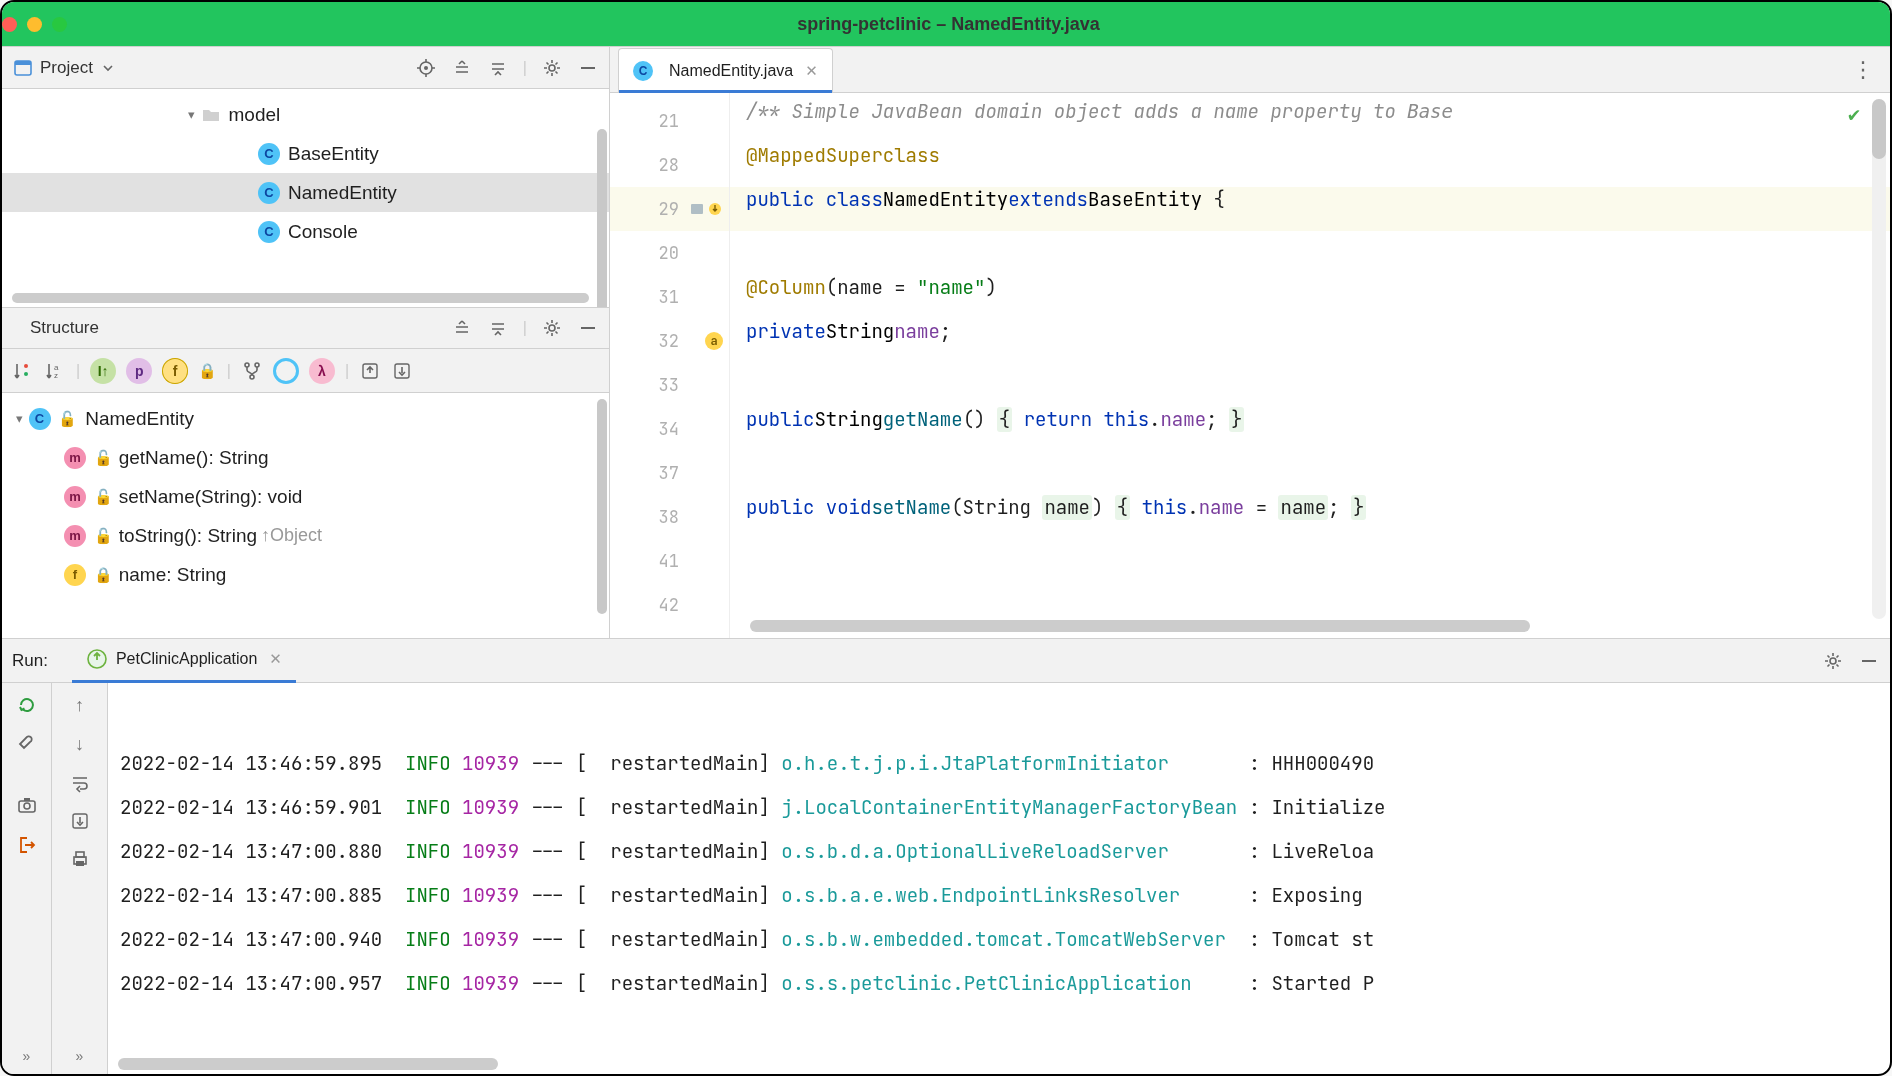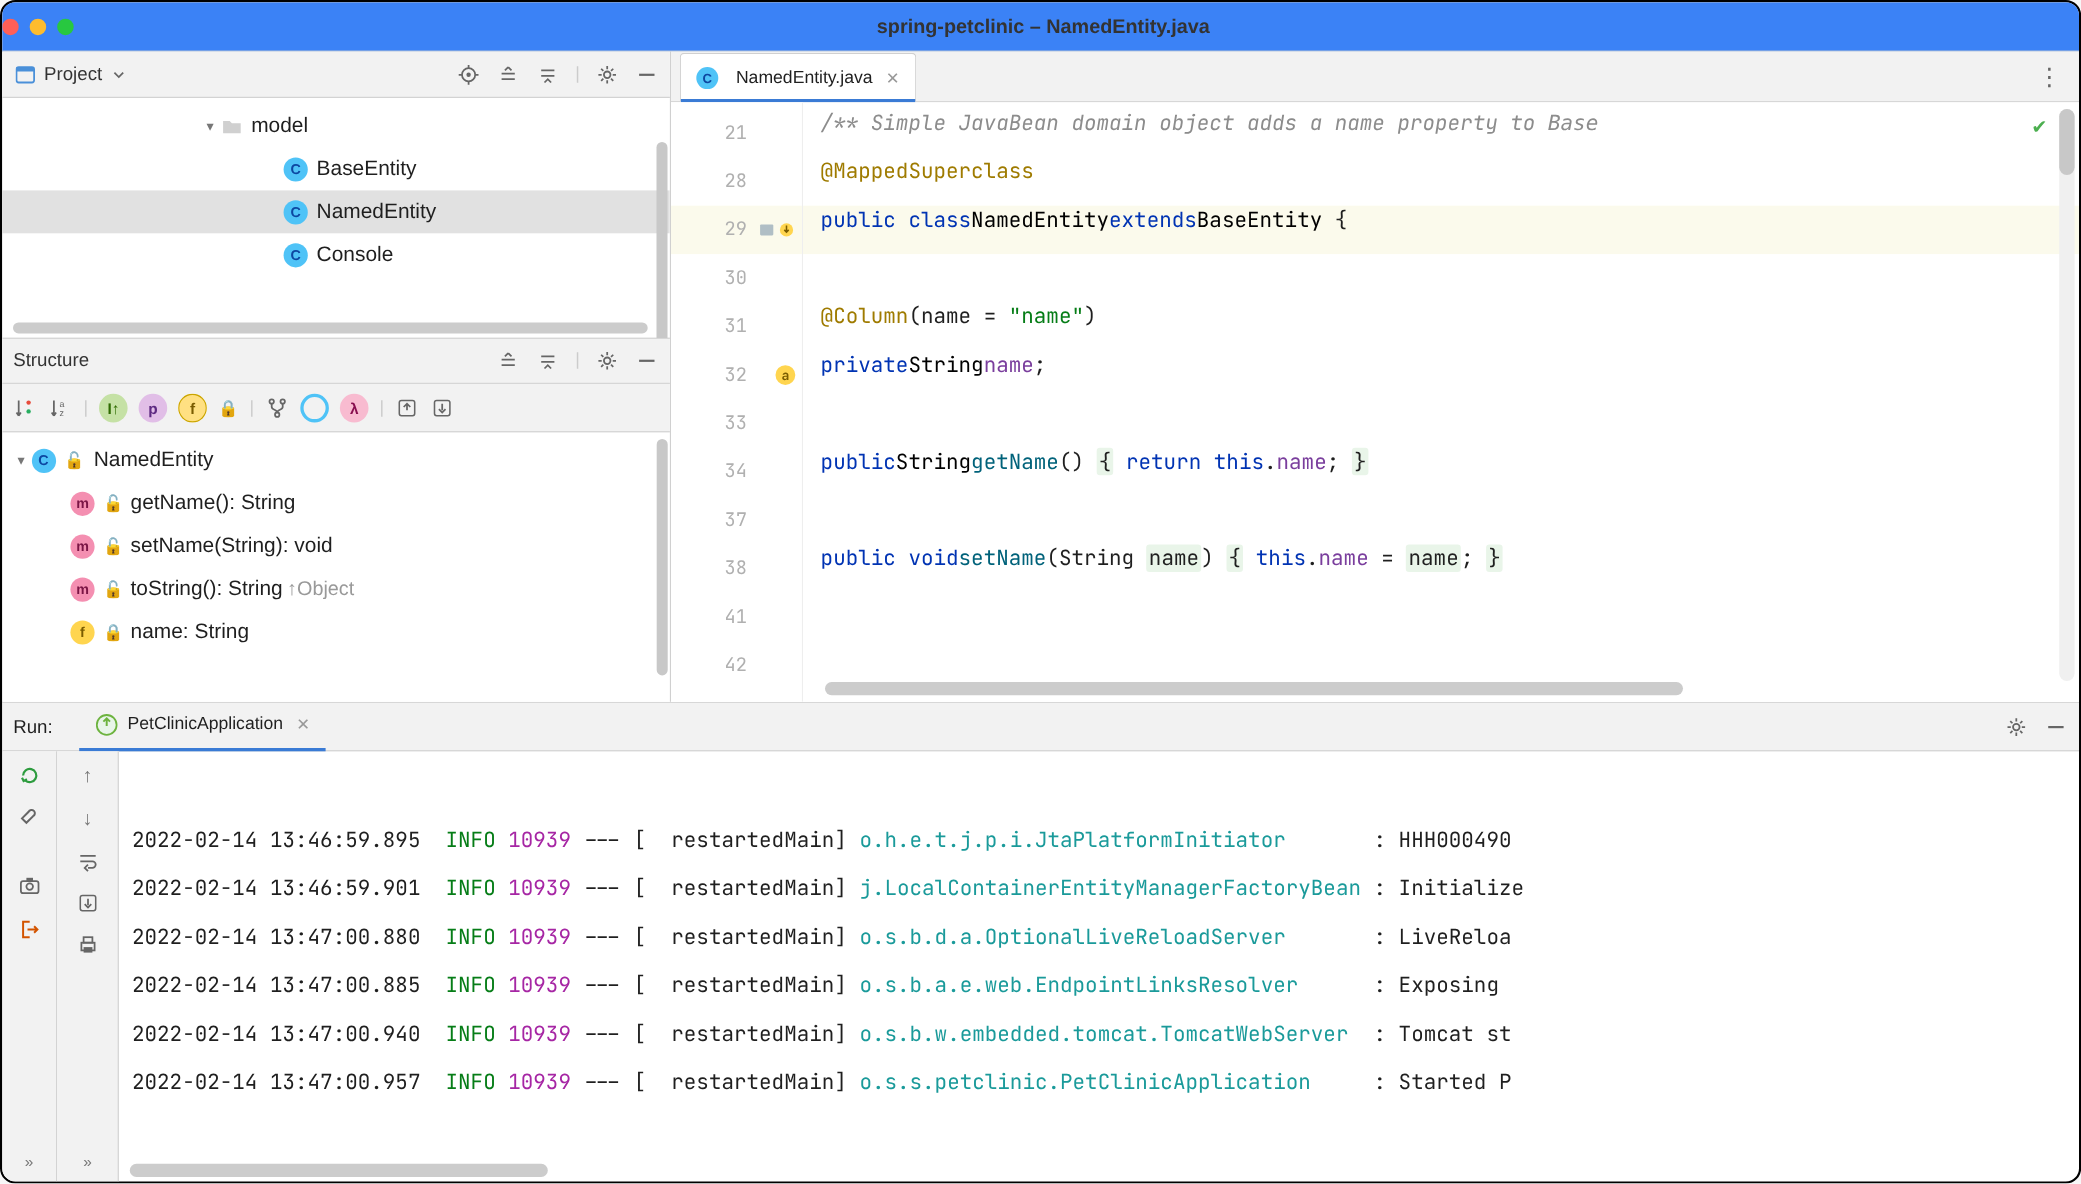--- a/index.html
+++ b/index.html
@@ -17,21 +17,21 @@
     --anno:#9f7b00;
     --olive:#808000;
     --cyan:#1a9a9a;
     --magenta:#a626a4;
     --comment:#8c8c8c;
     --icon-grey:#6e6e6e;
     --tab-blue:#3a7bd5;
   }
   
   .window{position:relative;width:1892px;height:1076px;border:2px solid #000;border-radius:14px;overflow:hidden;background:#fff}
-  .titlebar{height:45px;background:#3b82f6;border-bottom:1px solid var(--border);display:flex;align-items:center;padding:0 0}
+  .titlebar{height:45px;background:#22c55e;border-bottom:1px solid var(--border);display:flex;align-items:center;padding:0 0}
   .traffic{display:flex;gap:10px;align-items:center}
   .dot{width:15px;height:15px;border-radius:50%}
   .dot.r{background:#ff5f57}
   .dot.y{background:#febc2e}
   .dot.g{background:#28c840}
   .title{flex:1;text-align:center;font-weight:600;font-size:18px;color:#333}
   
   .body{display:flex;flex-direction:column;height:calc(100% - 45px)}
   .top{display:flex;height:592px;border-bottom:1px solid var(--border)}
   .bottom{flex:1;display:flex;flex-direction:column;min-height:0}
@@ -207,21 +207,21 @@
           <div class="tree-row">
             <span class="indent" style="width:240px"></span>
             <span class="badge c">C</span>
             <span>Console</span>
           </div>
           <div class="vscroll"></div>
           <div style="position:absolute;left:10px;right:20px;bottom:4px;height:10px;background:#ccc;border-radius:5px"></div>
         </div>
 
         <div class="panel-header" style="border-top:1px solid var(--border)">
-          <span class="lbl" style="margin-left:0">Structure</span>
+          <span class="lbl" style="margin-left:18px">Structure</span>
           <div class="spacer"></div>
           <div class="tool-icons">
             <span class="icon">
                 <svg width="18" height="18" viewBox="0 0 18 18">
                   <path d="M3 8h12M3 13h12M9 2l-3 3M9 2l3 3" fill="none" stroke="#666" stroke-width="1.6"></path>
                 </svg>
               </span>
             <span class="icon">
                 <svg width="18" height="18" viewBox="0 0 18 18">
                   <path d="M3 5h12M3 10h12M6 16l3-3 3 3" fill="none" stroke="#666" stroke-width="1.6"></path>
@@ -338,21 +338,21 @@
               <div class="gutter-row">28</div>
               <div class="gutter-row hl">29<span class="gutter-ic">
                   <svg width="16" height="16" viewBox="0 0 16 16">
                     <rect x="2" y="3" width="12" height="10" rx="1" fill="#b0bec5"></rect>
                   </svg>
                   <svg width="16" height="16" viewBox="0 0 16 16">
                     <circle cx="8" cy="8" r="6" fill="#ffd54f"></circle>
                     <path d="M8 4v6M6 8l2 2 2-2" stroke="#7a5c00" stroke-width="1.4" fill="none"></path>
                   </svg>
                 </span></div>
-              <div class="gutter-row">30</div>
+              <div class="gutter-row">20</div>
               <div class="gutter-row">31</div>
               <div class="gutter-row">32<span class="gutter-ic">
                   <span style="width:18px;height:18px;border-radius:50%;background:#ffd54f;color:#7a5c00;font-size:12px;display:inline-flex;align-items:center;justify-content:center;font-weight:600">a</span>
                 </span></div>
               <div class="gutter-row">33</div>
               <div class="gutter-row">34</div>
               <div class="gutter-row">37</div>
               <div class="gutter-row">38</div>
               <div class="gutter-row">41</div>
               <div class="gutter-row">42</div>

